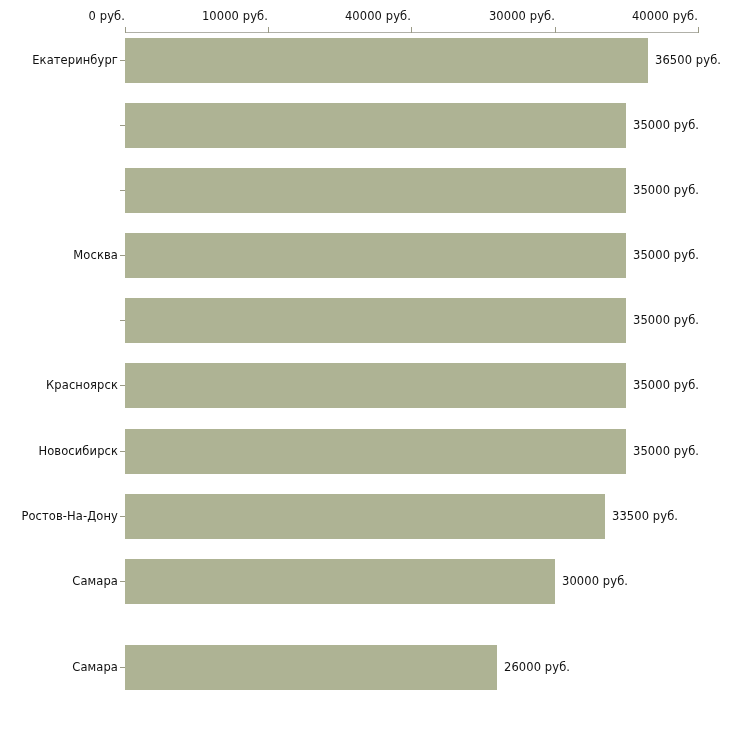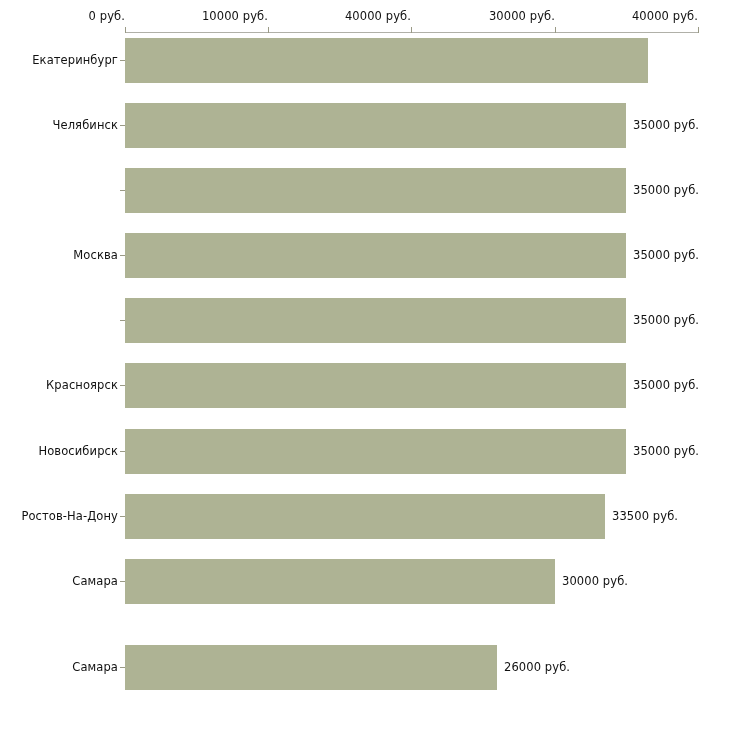--- a/index.html
+++ b/index.html
@@ -145,24 +145,24 @@
     <div class="tick" style="left:698px"></div>
     <div class="tick-label" style="left:698px">40000 руб.</div>
   </div>
 
   <div id="plot-area">
 
     <div class="bar-row" style="top:38px">
       <div class="cat-label">Екатеринбург</div>
       <div class="cat-tick"></div>
       <div class="bar" style="width:523px"></div>
+      <div class="bar-value" style="left:648px">36500 руб.</div>
     </div>
 
     <div class="bar-row" style="top:103px">
-      <div class="cat-label">Челябинск</div>
       <div class="cat-tick"></div>
       <div class="bar" style="width:501px"></div>
       <div class="bar-value" style="left:626px">35000 руб.</div>
     </div>
 
     <div class="bar-row" style="top:168px">
       <div class="cat-tick"></div>
       <div class="bar" style="width:501px"></div>
       <div class="bar-value" style="left:626px">35000 руб.</div>
     </div>

